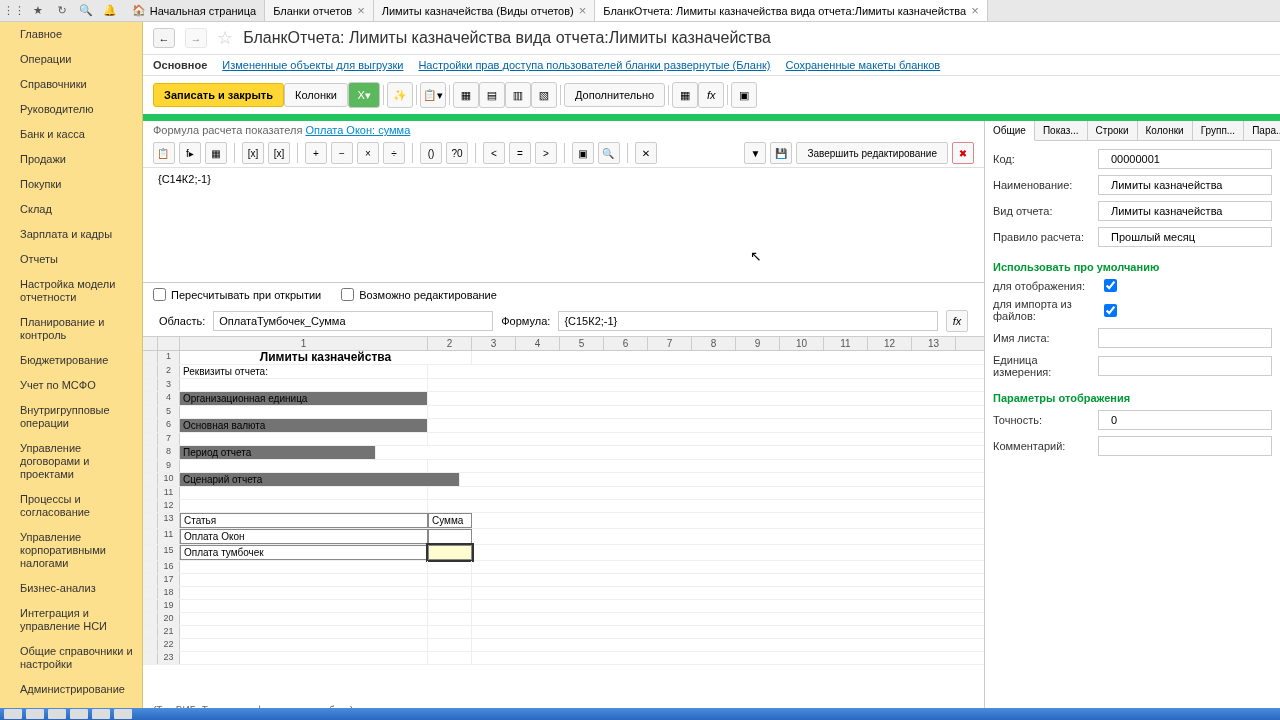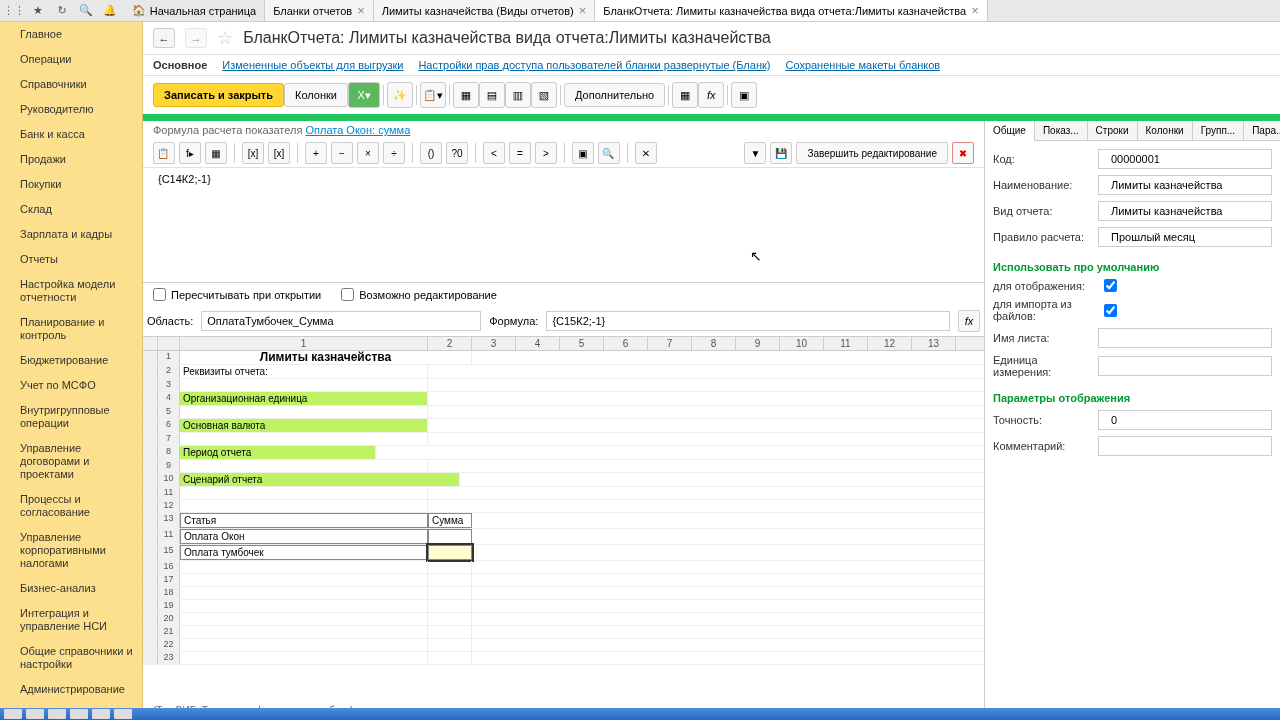--- a/index.html
+++ b/index.html
@@ -30,32 +30,32 @@
 .sep{width:1px;height:20px;background:#ccc;margin:0 3px}
 .formula-hint{padding:3px 10px;color:#666;font-size:10px}
 .formula-hint .hl{color:#0088cc;text-decoration:underline}
 .formula-toolbar{padding:3px 10px;display:flex;align-items:center;gap:4px;border-bottom:1px solid #e0e0e0}
 .fbtn{width:22px;height:22px;border:1px solid #ccc;background:#f8f8f8;border-radius:2px;display:flex;align-items:center;justify-content:center;cursor:pointer;font-size:10px}
 .fbtn.wide{width:auto;padding:0 10px}
 .fbtn.red{color:#d00;border-color:#d88}
 .formula-editor{height:115px;padding:5px 15px;font-family:monospace;font-size:11px;overflow:auto;border-bottom:1px solid #ccc;position:relative}
 .checkbox-row{padding:5px 10px;display:flex;align-items:center;gap:20px}
 .checkbox-row label{display:flex;align-items:flex-end;gap:5px}
-.area-row{padding:4px 4px;display:flex;align-items:center;gap:8px;border-bottom:1px solid #ccc}
+.area-row{padding:4px 16px;display:flex;align-items:center;gap:8px;border-bottom:1px solid #ccc}
 .area-row input{border:1px solid #ccc;padding:2px 5px;height:20px}
 .spreadsheet-wrap{flex:1;overflow:auto;position:relative;background:#fff}
 .ss-header{display:flex;background:#f0f0f0;border-bottom:1px solid #ccc;position:sticky;top:0}
 .ss-corner{width:37px;border-right:1px solid #ccc;display:flex}
 .ss-col{border-right:1px solid #ccc;text-align:center;padding:1px 0;font-size:10px;color:#555}
 .ss-row{display:flex;border-bottom:1px solid #eee;min-height:13px}
 .ss-rownum{width:22px;background:#f0f0f0;border-right:1px solid #ccc;text-align:center;font-size:9px;color:#555;padding-top:0}
 .ss-gutter{width:15px;background:#f0f0f0;border-right:1px solid #ccc}
 .ss-cell{border-right:1px solid #eee;padding:0 3px;overflow:hidden;white-space:nowrap;font-size:10px;line-height:13px}
 .ss-cell.title{font-weight:bold;font-size:12px;text-align:center}
-.ss-cell.blue{background:#bef264}
+.ss-cell.blue{background:#737373}
 .ss-cell.border-thin{border:1px solid #888}
 .ss-cell.selected{background:#fffdd0;outline:2px solid #333}
 .bottom-row{padding:5px 10px;display:flex;align-items:center;gap:8px;border-top:1px solid #ccc}
 .bottom-row select{flex:1;border:1px solid #ccc;padding:2px;height:20px}
 .status-row{padding:4px 10px;color:#666;font-size:10px}
 .right-panel{width:296px;border-left:1px solid #ccc;background:#fff;display:flex;flex-direction:column}
 .rp-tabs{display:flex;border-bottom:1px solid #ccc;background:#f5f5f5}
 .rp-tab{padding:4px 8px;border-right:1px solid #ccc;cursor:pointer;font-size:10px}
 .rp-tab.active{background:#fff;border-bottom:1px solid #fff;margin-bottom:-1px}
 .rp-body{padding:8px;display:flex;flex-direction:column;gap:6px}

